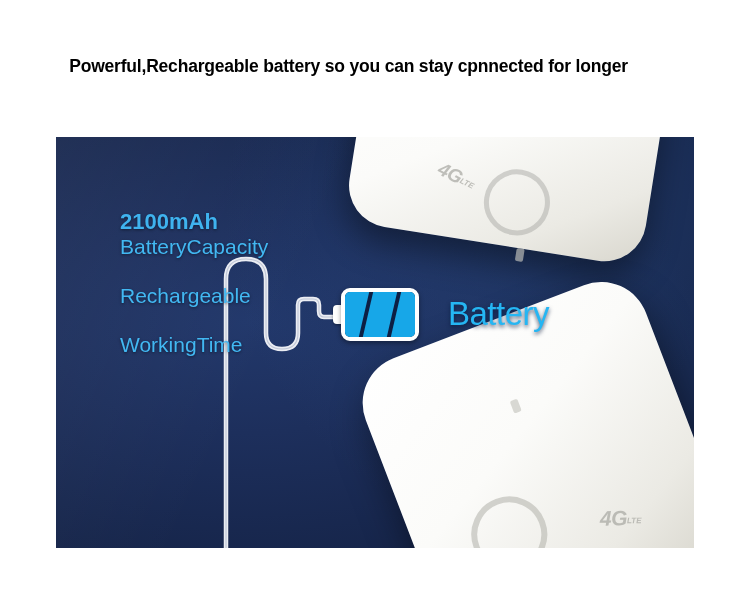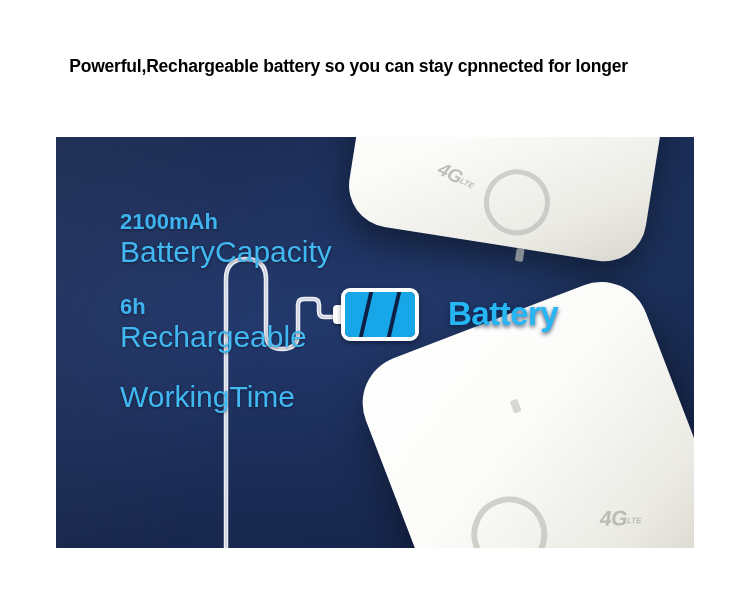--- a/index.html
+++ b/index.html
@@ -66,21 +66,21 @@
     font-weight: bold;
     font-size: 22px;
     color: #3fb3ef;
     line-height: 1.15;
     text-shadow: 0 1px 3px rgba(0,0,0,0.45);
     white-space: nowrap;
   }
   .spec-label {
     font-family: "Liberation Sans", sans-serif;
     font-weight: normal;
-    font-size: 30px;
+    font-size: 21px;
     color: #42b8f2;
     line-height: 1.22;
     text-shadow: 0 1px 3px rgba(0,0,0,0.45);
     white-space: nowrap;
   }
 
   
   .cable {
     position: absolute;
     left: 0; top: 0;
@@ -131,21 +131,21 @@
   }
   .batt-bar:first-child { margin-left: -5px; }
   .batt-bar:last-child  { margin-right: -5px; }
 
   
   .battery-word {
     position: absolute;
     left: 392px;
     top: 158px;
     font-family: "Liberation Sans", sans-serif;
-    font-weight: bold;
+    font-weight: normal;
     font-size: 33px;
     letter-spacing: -0.5px;
     color: #25b6f3;
     text-shadow: 0 2px 4px rgba(8,25,60,0.75);
     z-index: 7;
     white-space: nowrap;
   }
 
   
   .router {
@@ -279,21 +279,20 @@
   </div>
 
   <div class="battery-word">Battery</div>
 
   <div class="specs">
     <div class="spec-item">
       <div class="spec-value">2100mAh</div>
       <div class="spec-label">BatteryCapacity</div>
     </div>
     <div class="spec-item">
-      <div class="spec-value">6h</div>
       <div class="spec-label">Rechargeable</div>
     </div>
     <div class="spec-item">
       <div class="spec-label">WorkingTime</div>
     </div>
   </div>
 
 </div>
 
 </body></html>

